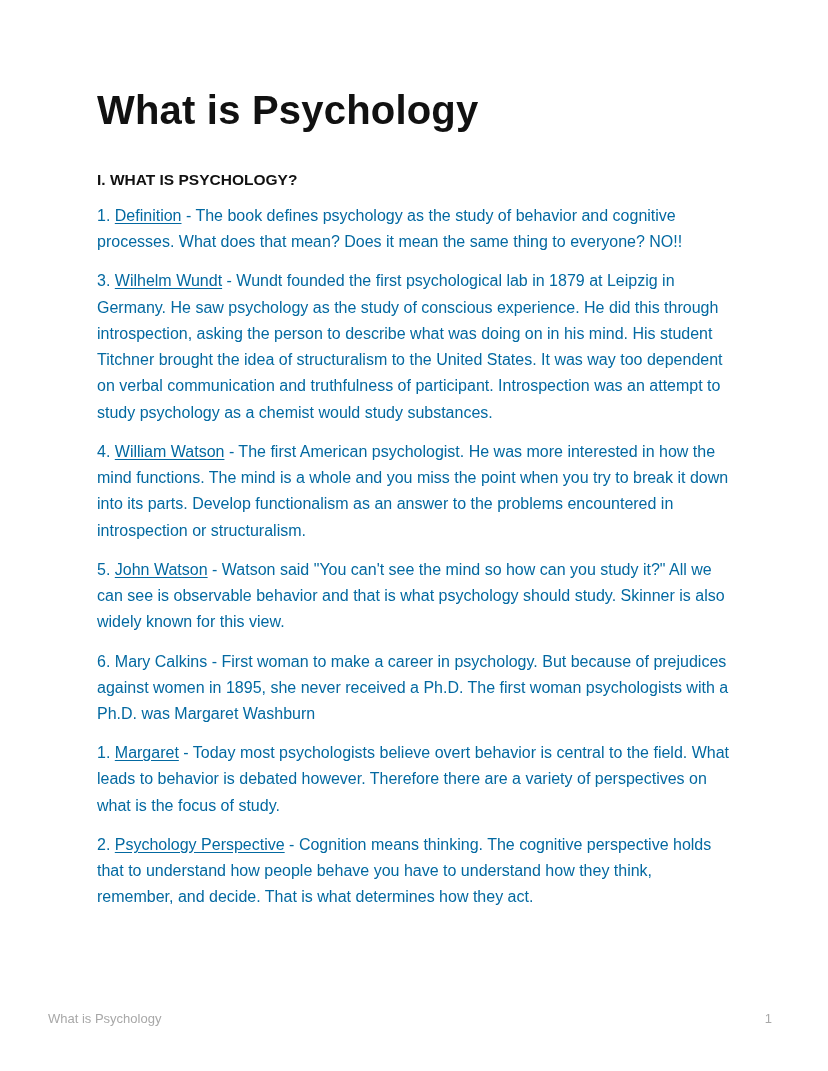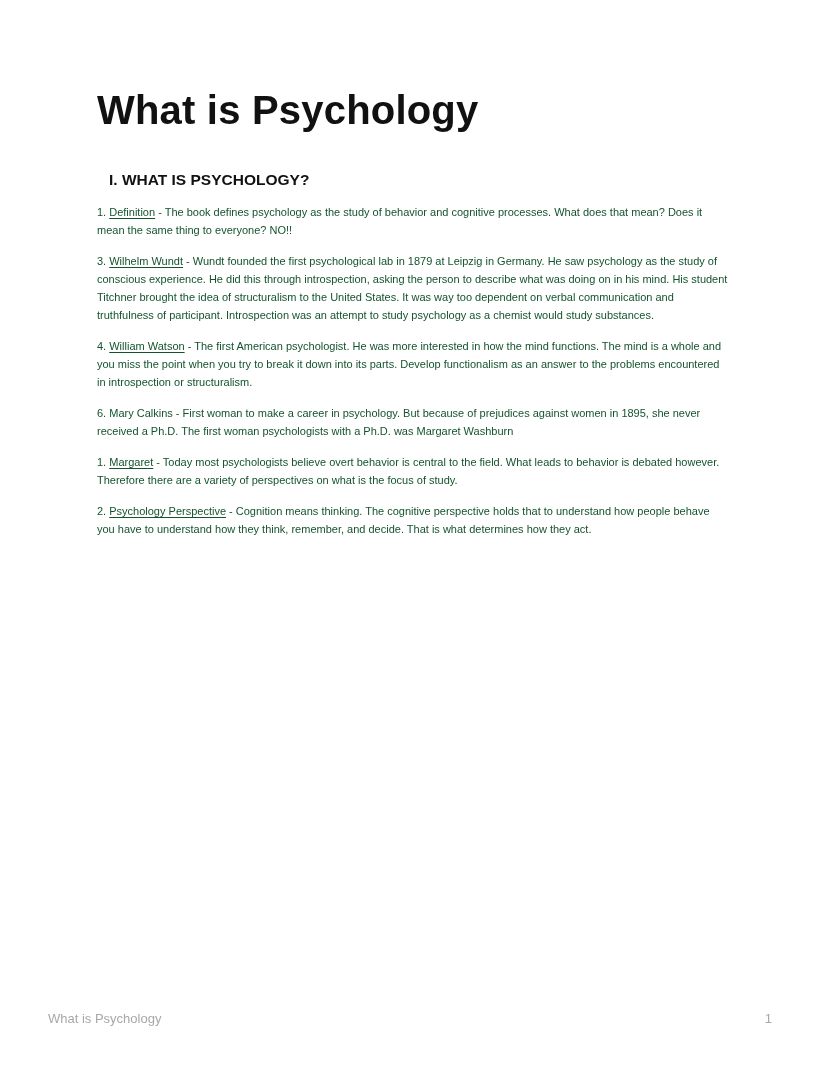--- a/index.html
+++ b/index.html
@@ -26,28 +26,28 @@
   .title {
     font-size: 40px;
     font-weight: 700;
     margin: 0 0 38px 0;
     color: #111111;
     letter-spacing: 0.2px;
   }
   .heading {
     font-size: 15.5px;
     font-weight: 700;
-    margin: 20px 0 14px 12px;
+    margin: 20px 0 14px 0;
     color: #111111;
   }
   .para {
-    font-size: 11px;
+    font-size: 16px;
     line-height: 1.64;
     margin: 0 0 13px 0;
-    color: #14532d;
+    color: #0369a1;
   }
   .u {
     text-decoration: underline;
     text-underline-offset: 2px;
   }
   .footer {
     position: absolute;
     left: 48px;
     right: 56px;
     top: 1011px;
@@ -67,20 +67,21 @@
 
   <h2 class="heading">I. WHAT IS PSYCHOLOGY?</h2>
 
   <p class="para"><span>1. </span><span class="u">Definition</span><span> - The book defines psychology as the study of behavior and cognitive processes. What does that mean? Does it mean the same thing to everyone? NO!!</span></p>
 
 
   <p class="para"><span>3. </span><span class="u">Wilhelm Wundt</span><span> - Wundt founded the first psychological lab in 1879 at Leipzig in Germany. He saw psychology as the study of conscious experience. He did this through introspection, asking the person to describe what was doing on in his mind. His student Titchner brought the idea of structuralism to the United States. It was way too dependent on verbal communication and truthfulness of participant. Introspection was an attempt to study psychology as a chemist would study substances.</span></p>
 
   <p class="para"><span>4. </span><span class="u">William Watson</span><span> - The first American psychologist. He was more interested in how the mind functions. The mind is a whole and you miss the point when you try to break it down into its parts. Develop functionalism as an answer to the problems encountered in introspection or structuralism.</span></p>
 
+  <p class="para"><span>5. </span><span class="u">John Watson</span><span> - Watson said "You can't see the mind so how can you study it?" All we can see is observable behavior and that is what psychology should study. Skinner is also widely known for this view.</span></p>
 
   <p class="para"><span>6. </span><span>Mary Calkins</span><span> - First woman to make a career in psychology. But because of prejudices against women in 1895, she never received a Ph.D. The first woman psychologists with a Ph.D. was Margaret Washburn</span></p>
 
 
   <p class="para"><span>1. </span><span class="u">Margaret</span><span> - Today most psychologists believe overt behavior is central to the field. What leads to behavior is debated however. Therefore there are a variety of perspectives on what is the focus of study.</span></p>
 
   <p class="para"><span>2. </span><span class="u">Psychology Perspective</span><span> - Cognition means thinking. The cognitive perspective holds that to understand how people behave you have to understand how they think, remember, and decide. That is what determines how they act.</span></p>
 
 </div>
 

